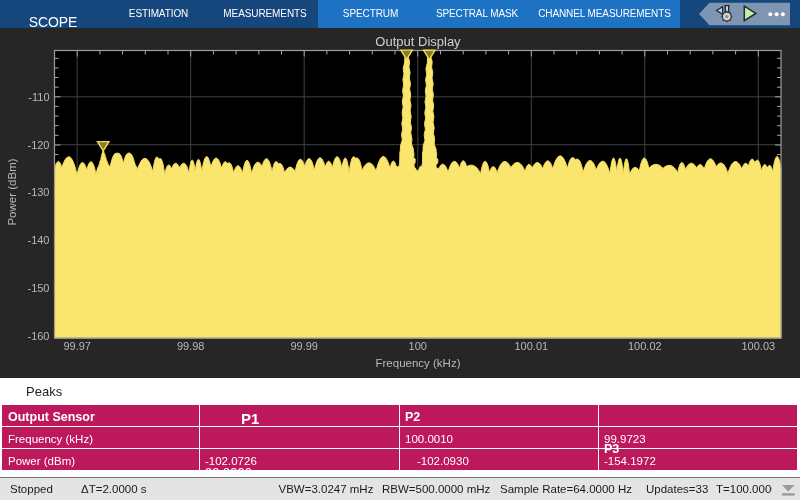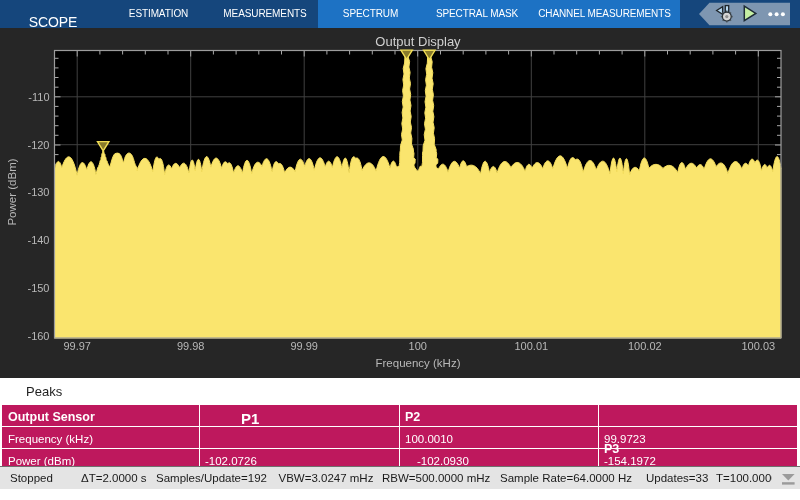--- a/index.html
+++ b/index.html
@@ -181,25 +181,24 @@
 <div style="position:absolute;left:6px;top:28px;color:#fff;font-size:11.5px;">Frequency (kHz)</div>
 <div style="position:absolute;left:203px;top:28px;color:#fff;font-size:13px;margin-top:32px;">99.9990</div>
 <div style="position:absolute;left:403px;top:28px;color:#fff;font-size:11.5px;">100.0010</div>
 <div style="position:absolute;left:602px;top:28px;color:#fff;font-size:11.5px;">99.9723</div>
 <div style="position:absolute;left:6px;top:50px;color:#fff;font-size:11.5px;">Power (dBm)</div>
 <div style="position:absolute;left:203px;top:50px;color:#fff;font-size:11.5px;">-102.0726</div>
 <div style="position:absolute;left:403px;top:50px;color:#fff;font-size:11.5px;margin-left:12px;">-102.0930</div>
 <div style="position:absolute;left:602px;top:50px;color:#fff;font-size:11.5px;">-154.1972</div>
 </div>
 </div>
-<div style="position:absolute;top:466px;left:0;width:800px;height:23px;background:#e4e4e4;border-top:1px solid #6f6f6f;overflow:hidden;padding-left:28px;">
+<div style="position:absolute;top:477px;left:0;width:800px;height:23px;background:#e4e4e4;border-top:1px solid #6f6f6f;overflow:hidden;padding-left:28px;">
 <div style="position:absolute;top:0;left:0;width:772px;height:22px;overflow:hidden;">
       <div style="position:absolute;top:0;left:10px;height:22px;line-height:22px;font-size:11.5px;color:#1a1a1a;white-space:nowrap;">Stopped</div>
       <div style="position:absolute;top:0;left:81px;height:22px;line-height:22px;font-size:11.5px;color:#1a1a1a;white-space:nowrap;">ΔT=2.0000 s</div>
-      <div style="position:absolute;top:0;left:156px;height:22px;line-height:22px;font-size:11.5px;color:#1a1a1a;white-space:nowrap;">Samples/Update=192</div>
       <div style="position:absolute;top:0;left:278.5px;height:22px;line-height:22px;font-size:11.5px;color:#1a1a1a;white-space:nowrap;">VBW=3.0247 mHz</div>
       <div style="position:absolute;top:0;left:382px;height:22px;line-height:22px;font-size:11.5px;color:#1a1a1a;white-space:nowrap;">RBW=500.0000 mHz</div>
       <div style="position:absolute;top:0;left:500px;height:15px;line-height:22px;font-size:11.5px;color:#1a1a1a;white-space:nowrap;">Sample Rate=64.0000 Hz</div>
       <div style="position:absolute;top:0;left:646px;height:22px;line-height:22px;font-size:11.5px;color:#1a1a1a;white-space:nowrap;">Updates=33</div>
       <div style="position:absolute;top:0;left:716px;height:22px;line-height:22px;font-size:11.5px;color:#1a1a1a;white-space:nowrap;">T=100.0000</div>
     </div>
 <svg width="20" height="14" viewBox="0 0 20 14" style="position:absolute;top:6px;left:780px">
 <polygon points="2,1 14.6,1 8.3,7.6" fill="#9b9b9b"></polygon>
 <rect x="2" y="9.2" width="12.6" height="2.4" fill="#9b9b9b"></rect>
 </svg>

